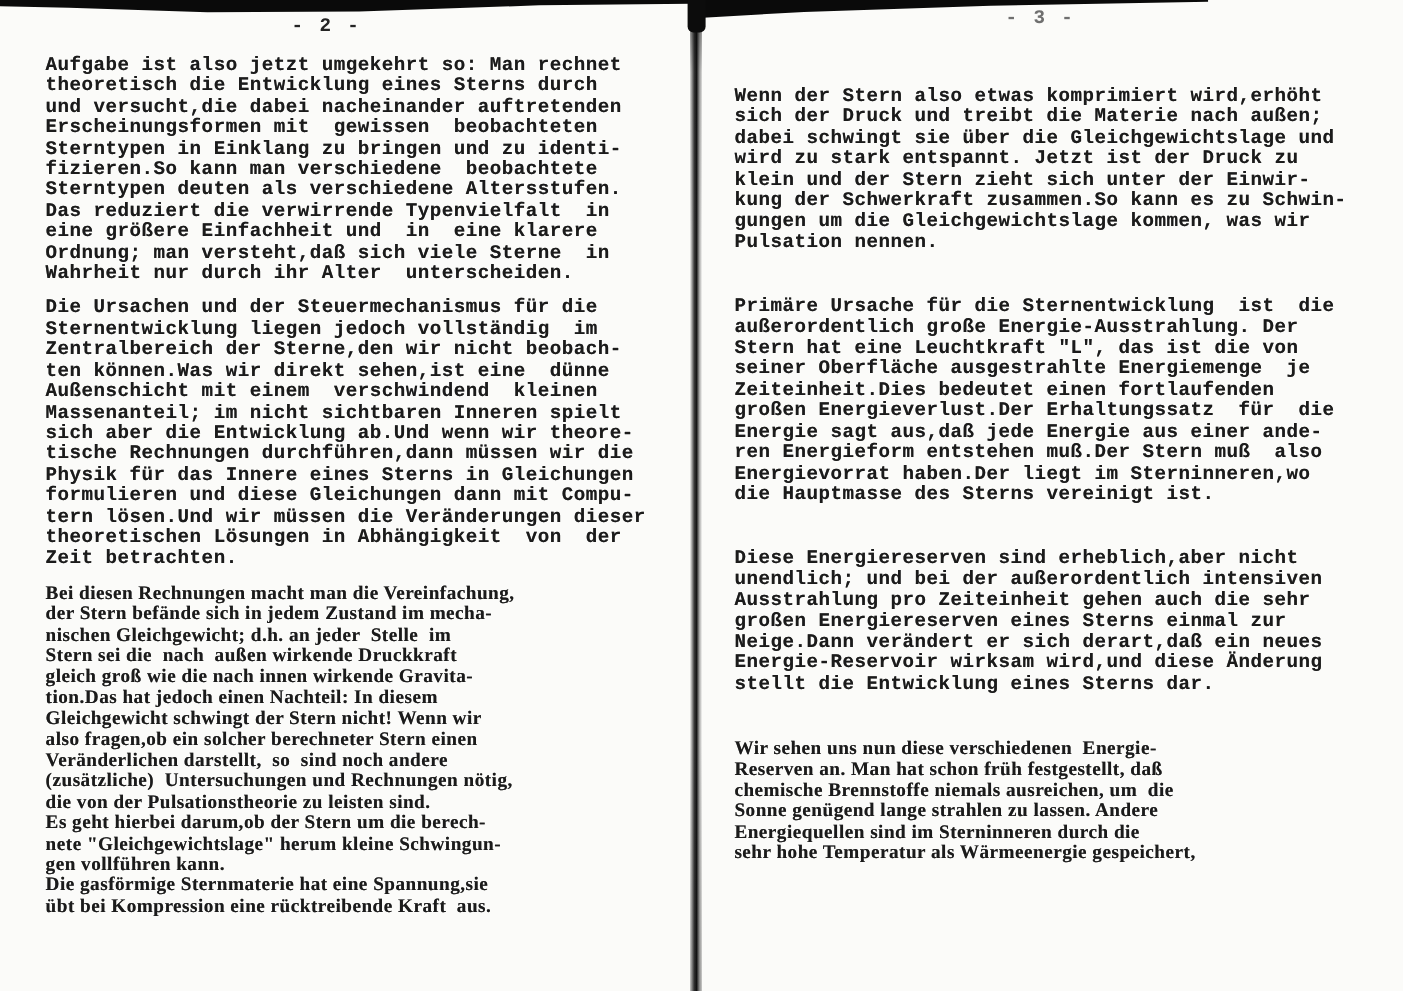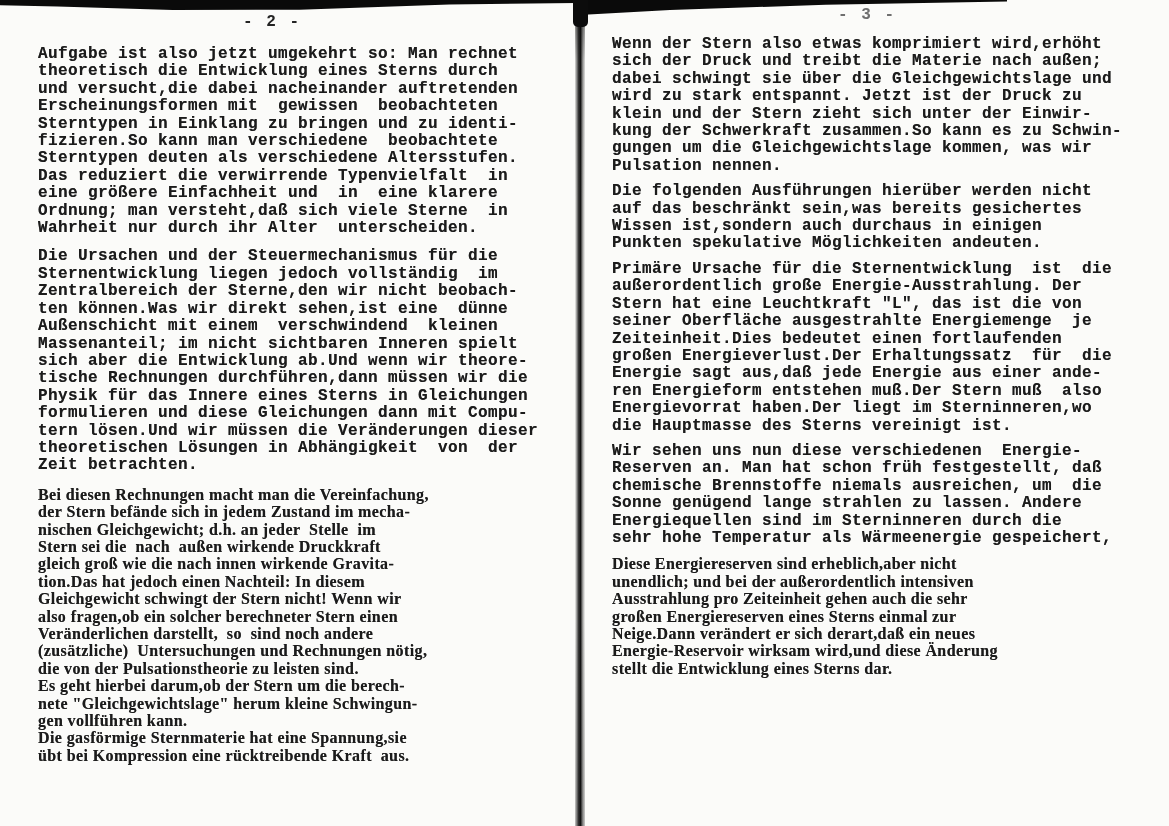--- a/index.html
+++ b/index.html
@@ -51,21 +51,21 @@
   .para{
     white-space:pre;
     font-size:16px;
     font-weight:bold;
     line-height:17.4px;
     letter-spacing:0.4px;
     color:#1b1b1b;
     text-shadow:0 0 0.5px rgba(20,20,20,0.6);
   }
   .page-left .para{margin-bottom:11px;}
-  .page-right .para{margin-bottom:8px;}
+  .page-right .para{margin-bottom:8px;margin-top:36px;}
   .para:last-child{margin-bottom:0;font-family:Liberation Serif, serif;}
 </style>
 </head>
 <body>
 
 <div class="spread">
 
   <div class="topbar-left"></div>
   <div class="topbar-right"></div>
   <div class="gutter"></div>
@@ -122,43 +122,39 @@
     <div class="page-header">- 3 -</div>
     <div class="page-body">
       <div class="para">Wenn der Stern also etwas komprimiert wird,erhöht
 sich der Druck und treibt die Materie nach außen;
 dabei schwingt sie über die Gleichgewichtslage und
 wird zu stark entspannt. Jetzt ist der Druck zu
 klein und der Stern zieht sich unter der Einwir-
 kung der Schwerkraft zusammen.So kann es zu Schwin-
 gungen um die Gleichgewichtslage kommen, was wir
 Pulsation nennen.</div>
-      <div class="para">Die folgenden Ausführungen hierüber werden nicht
-auf das beschränkt sein,was bereits gesichertes
-Wissen ist,sondern auch durchaus in einigen
-Punkten spekulative Möglichkeiten andeuten.</div>
       <div class="para">Primäre Ursache für die Sternentwicklung  ist  die
 außerordentlich große Energie-Ausstrahlung. Der
 Stern hat eine Leuchtkraft "L", das ist die von
 seiner Oberfläche ausgestrahlte Energiemenge  je
 Zeiteinheit.Dies bedeutet einen fortlaufenden
 großen Energieverlust.Der Erhaltungssatz  für  die
 Energie sagt aus,daß jede Energie aus einer ande-
 ren Energieform entstehen muß.Der Stern muß  also
 Energievorrat haben.Der liegt im Sterninneren,wo
 die Hauptmasse des Sterns vereinigt ist.</div>
-      <div class="para">Wir sehen uns nun diese verschiedenen  Energie-
-Reserven an. Man hat schon früh festgestellt, daß
-chemische Brennstoffe niemals ausreichen, um  die
-Sonne genügend lange strahlen zu lassen. Andere
-Energiequellen sind im Sterninneren durch die
-sehr hohe Temperatur als Wärmeenergie gespeichert,</div>
       <div class="para">Diese Energiereserven sind erheblich,aber nicht
 unendlich; und bei der außerordentlich intensiven
 Ausstrahlung pro Zeiteinheit gehen auch die sehr
 großen Energiereserven eines Sterns einmal zur
 Neige.Dann verändert er sich derart,daß ein neues
 Energie-Reservoir wirksam wird,und diese Änderung
 stellt die Entwicklung eines Sterns dar.</div>
+      <div class="para">Wir sehen uns nun diese verschiedenen  Energie-
+Reserven an. Man hat schon früh festgestellt, daß
+chemische Brennstoffe niemals ausreichen, um  die
+Sonne genügend lange strahlen zu lassen. Andere
+Energiequellen sind im Sterninneren durch die
+sehr hohe Temperatur als Wärmeenergie gespeichert,</div>
     </div>
   </div>
 
 </div>
 
 </body></html>

